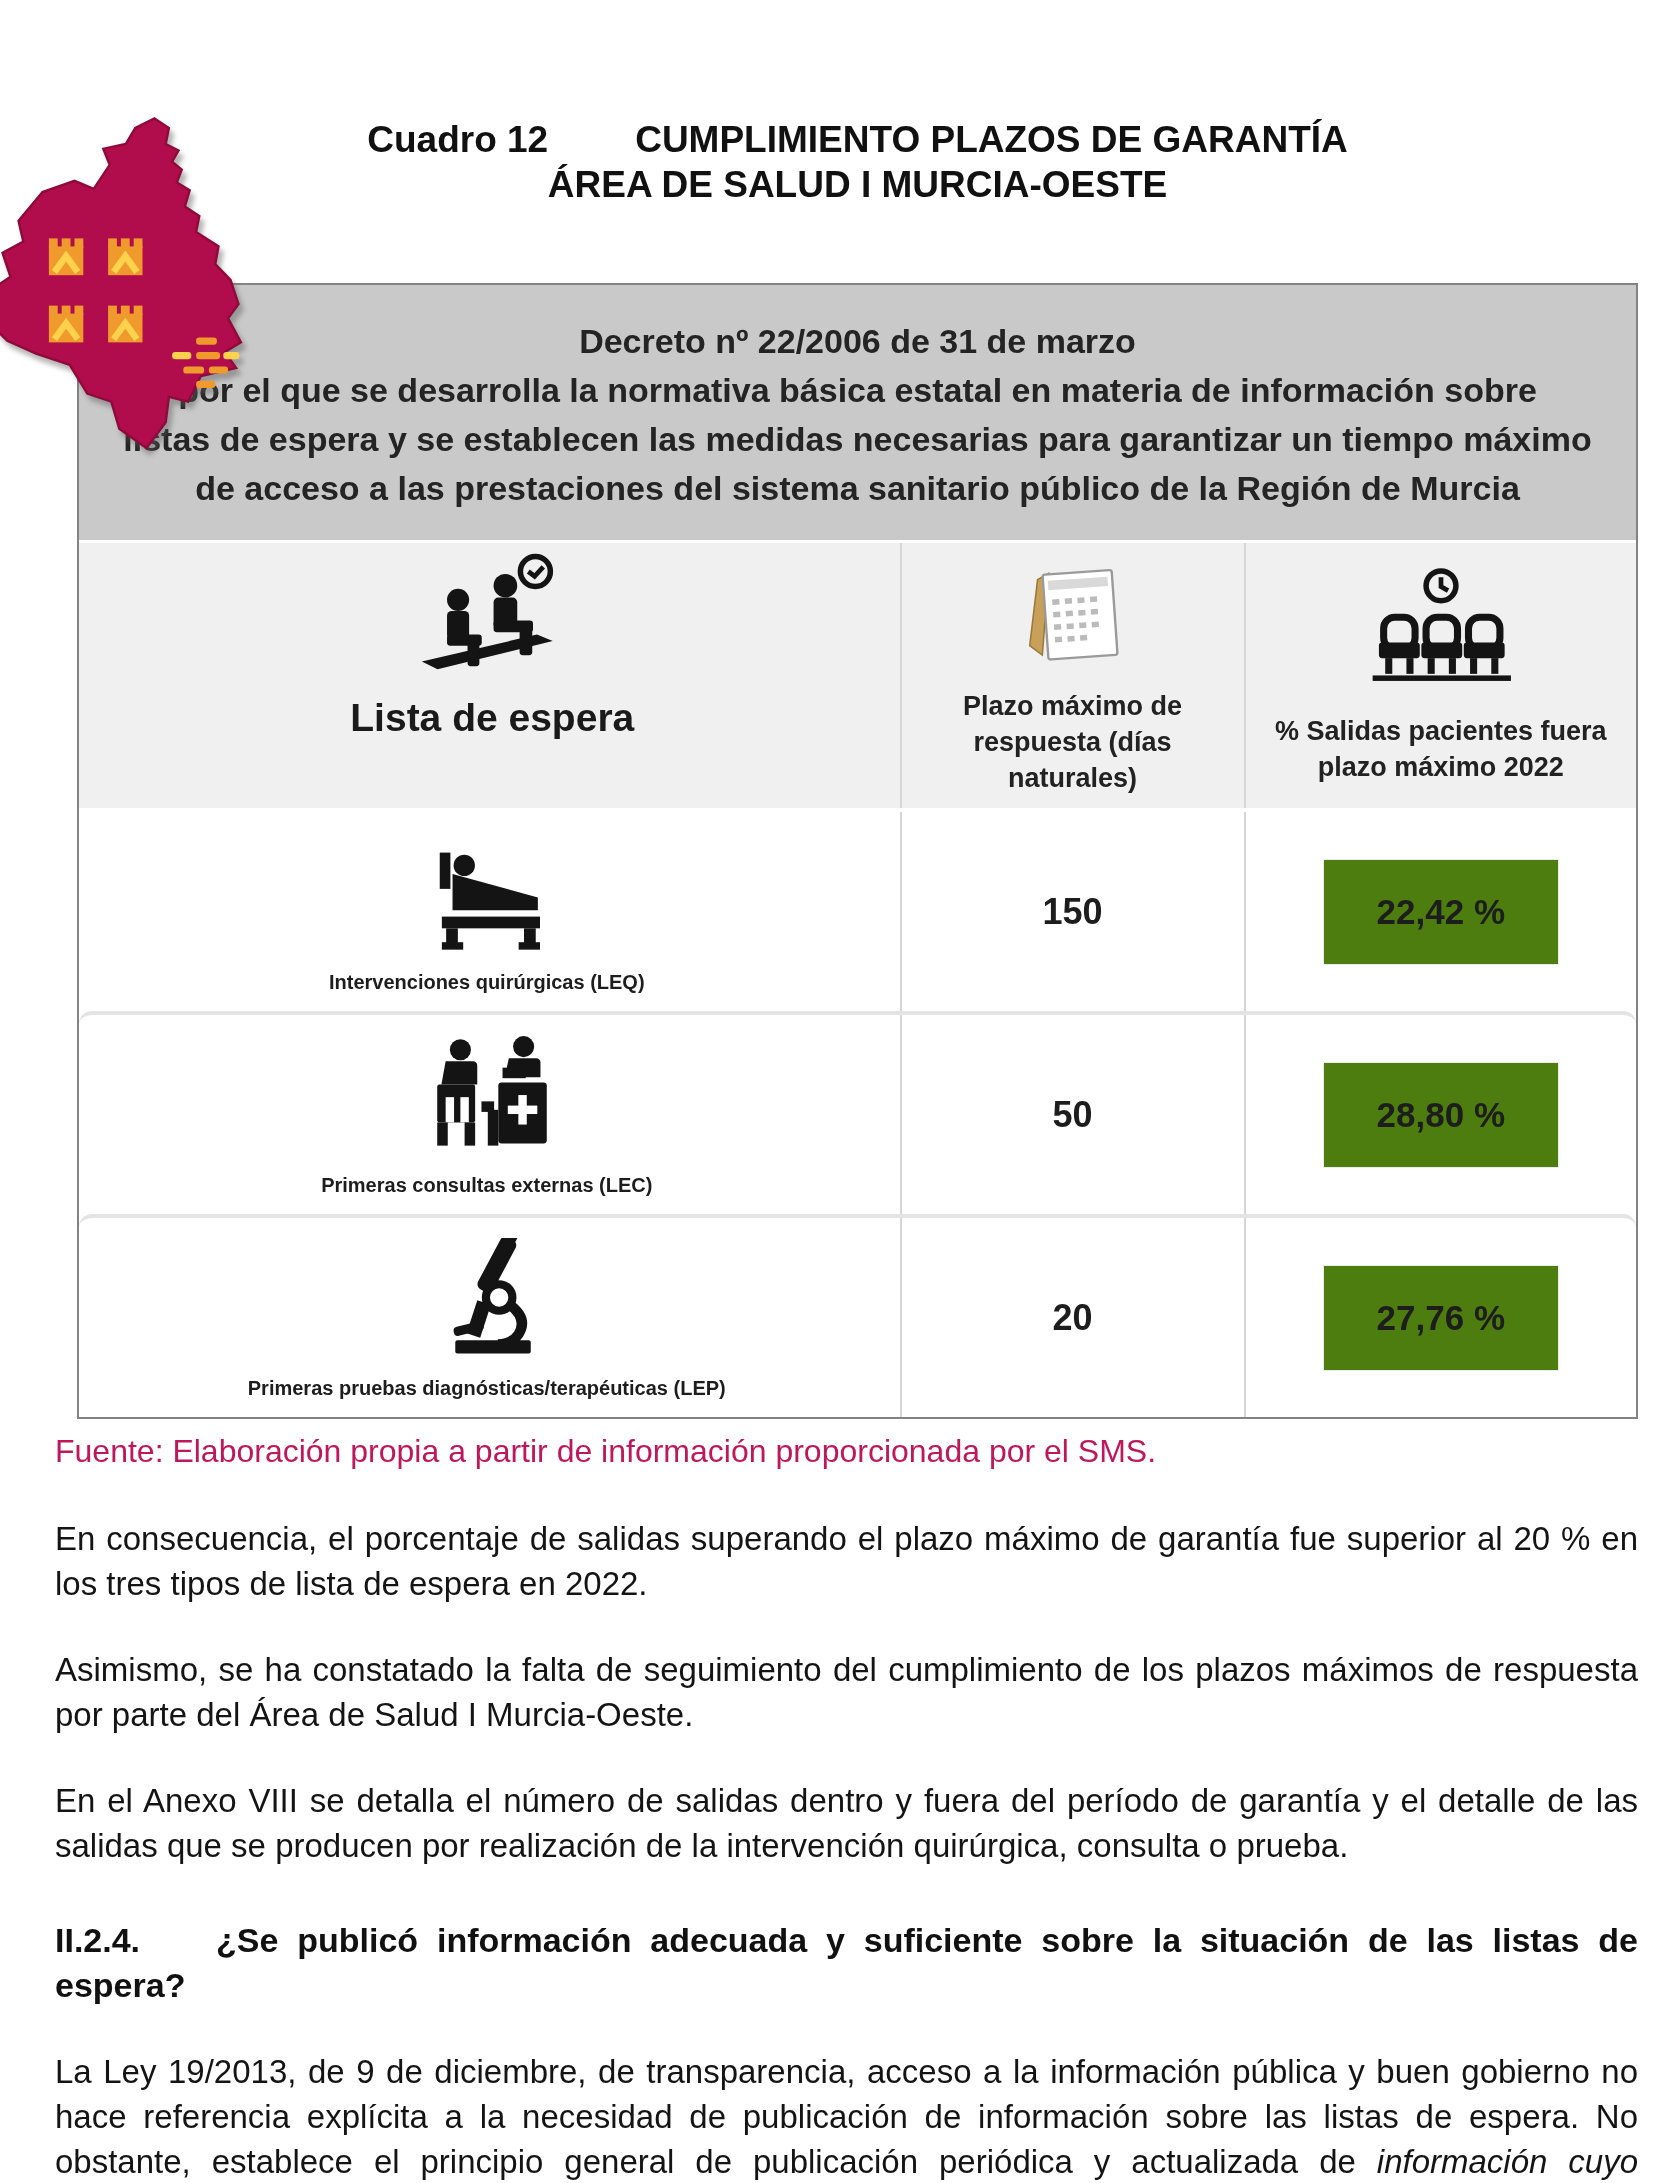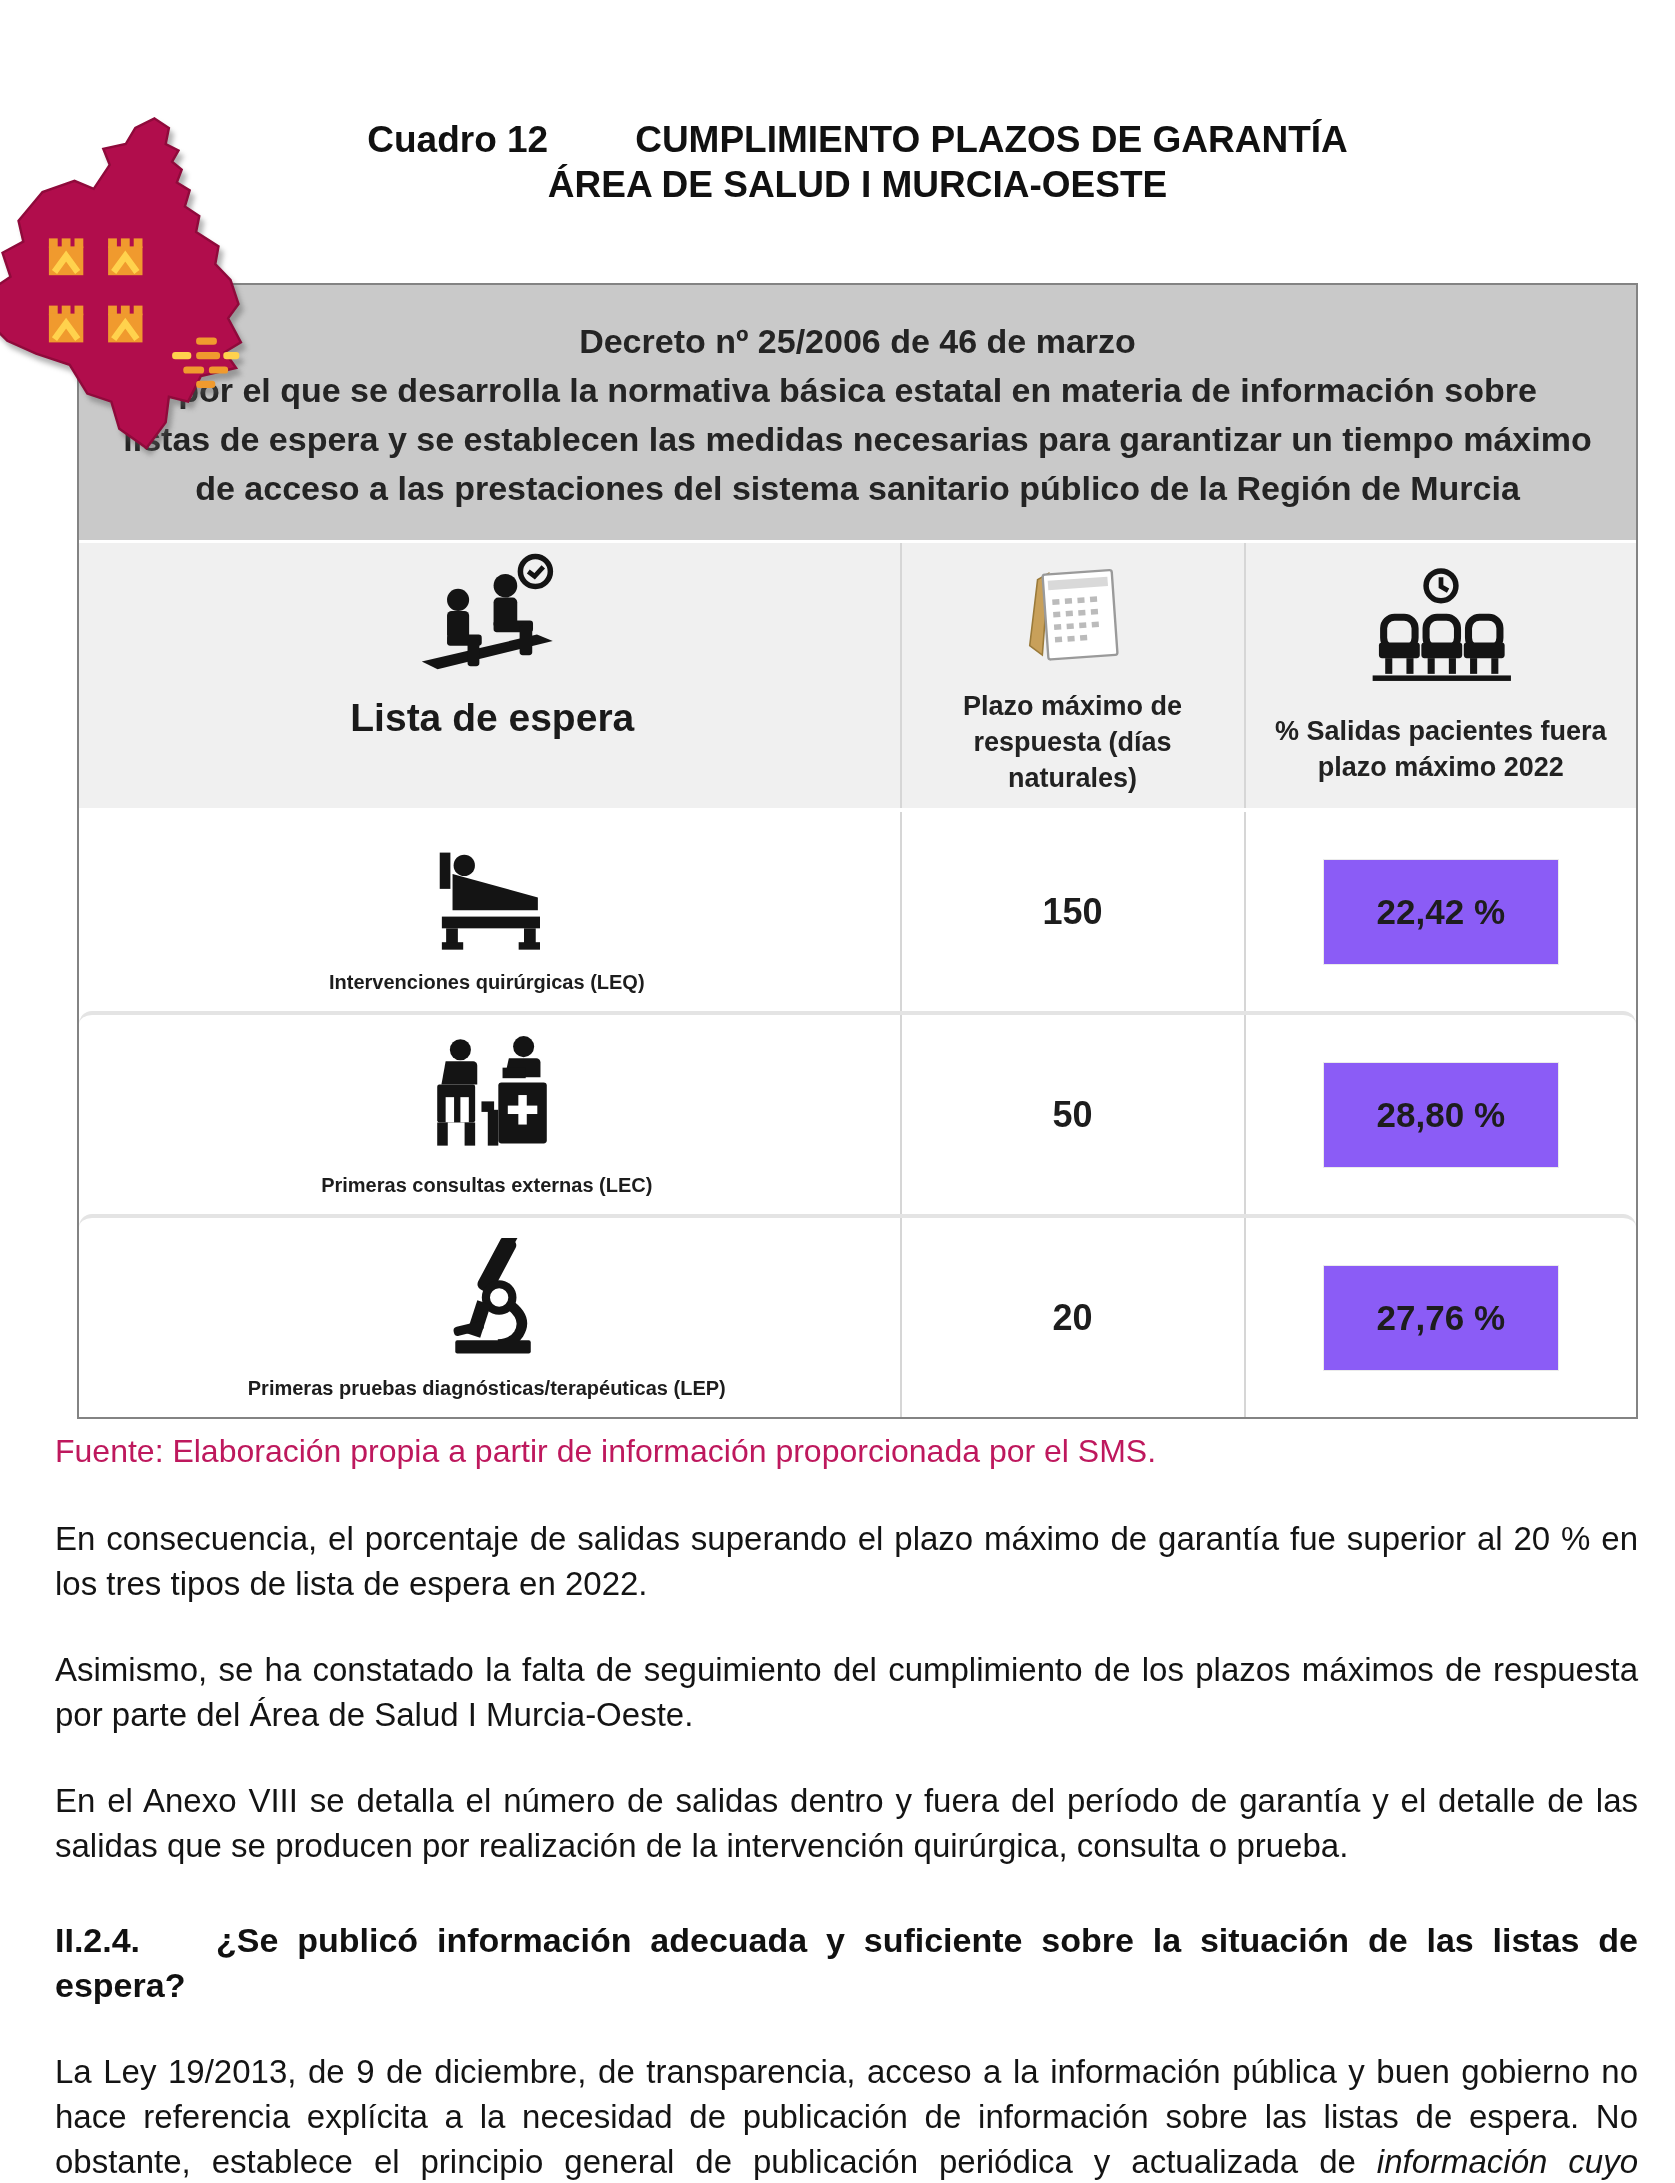--- a/index.html
+++ b/index.html
@@ -34,21 +34,21 @@
   .head-label{flex:1;text-align:center;font-weight:bold;font-size:39px;color:#1a1a1a;}
   .head-col{display:flex;flex-direction:column;align-items:center;justify-content:center;
             padding:12.6px 8px;text-align:center;}
   .head-col .small-label{font-weight:bold;font-size:27px;line-height:36px;color:#222;margin-top:11px;}
 
   .row-icon{width:142px;display:flex;justify-content:center;align-items:center;flex:0 0 142px;}
   .row-label{flex:1;font-weight:bold;font-size:20px;line-height:41px;color:#1d1d1d;padding-right:11px;}
   .cell-num{display:flex;align-items:center;justify-content:center;
             font-weight:bold;font-size:36px;color:#1d1d1d;}
   .cell-pct{display:flex;align-items:center;justify-content:center;}
-  .pct-box{min-width:236px;text-align:center;background:#8b5cf6;border:1.6px solid #ebebeb;
+  .pct-box{min-width:236px;text-align:center;background:#4d7c0f;border:1.6px solid #ebebeb;
            padding:32px 16px;font-weight:bold;font-size:35px;color:#1d1d1d;box-sizing:border-box;}
 
   .fuente{margin-top:14px;font-size:32px;color:#be185d;}
 
   .para{margin:41px 0 0 0;font-size:33px;line-height:45px;text-align:justify;color:#141414;}
   .para.first{margin-top:46px;}
   .section-heading{margin:50px 0 0 0;font-size:34px;line-height:45px;font-weight:bold;
                    text-align:justify;color:#111;}
   .num-gap{display:inline-block;width:76px;}
   .it{font-style:italic;}
@@ -93,21 +93,21 @@
 
   <div class="title-block">
     <div>
       <span>Cuadro 12</span><span class="title-gap"></span><span>CUMPLIMIENTO PLAZOS DE GARANTÍA</span>
     </div>
     <div>ÁREA DE SALUD I MURCIA-OESTE</div>
   </div>
 
   <div class="panel">
     <div class="decree">
-      <div>Decreto nº 25/2006 de 46 de marzo</div>
+      <div>Decreto nº 22/2006 de 31 de marzo</div>
       <div>por el que se desarrolla la normativa básica estatal en materia de información sobre</div>
       <div>listas de espera y se establecen las medidas necesarias para garantizar un tiempo máximo</div>
       <div>de acceso a las prestaciones del sistema sanitario público de la Región de Murcia</div>
     </div>
 
     <div class="t-row t-head">
       <div class="cell-list">
         <span>
           <svg viewBox="0 0 190 180" width="150" height="142">
             <circle cx="150" cy="26" r="19" fill="none" stroke="#141414" stroke-width="7"></circle>

